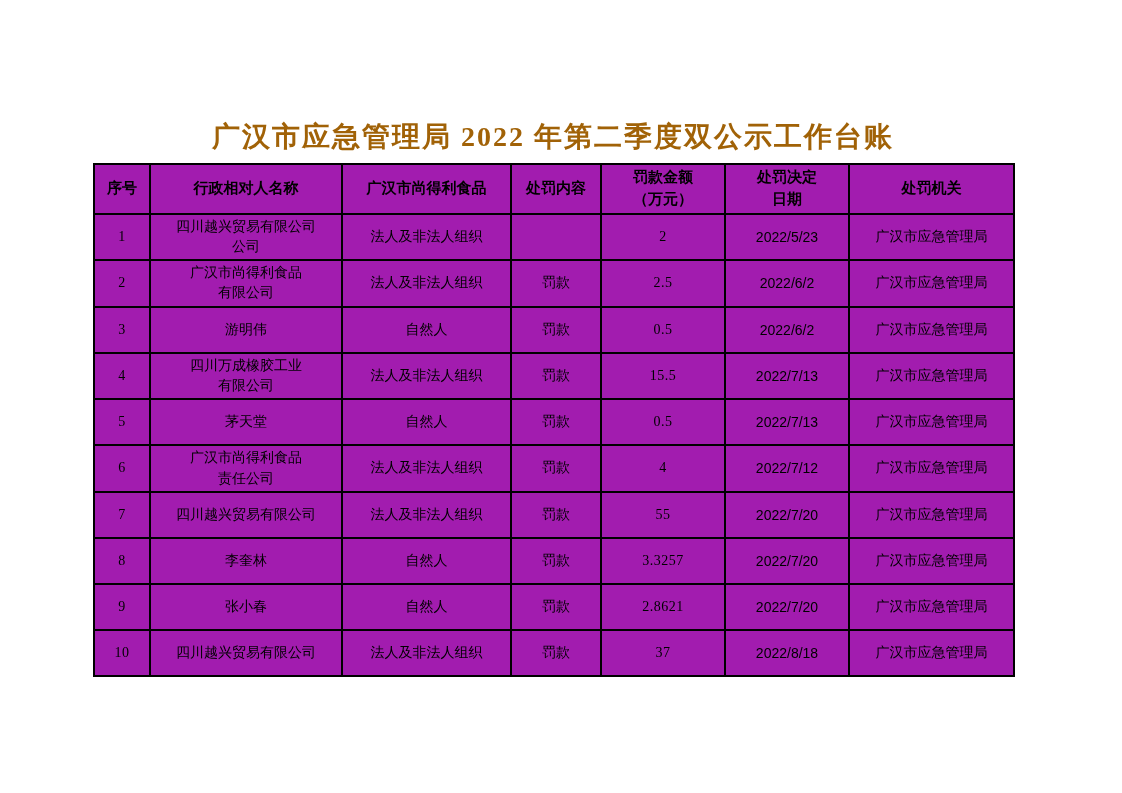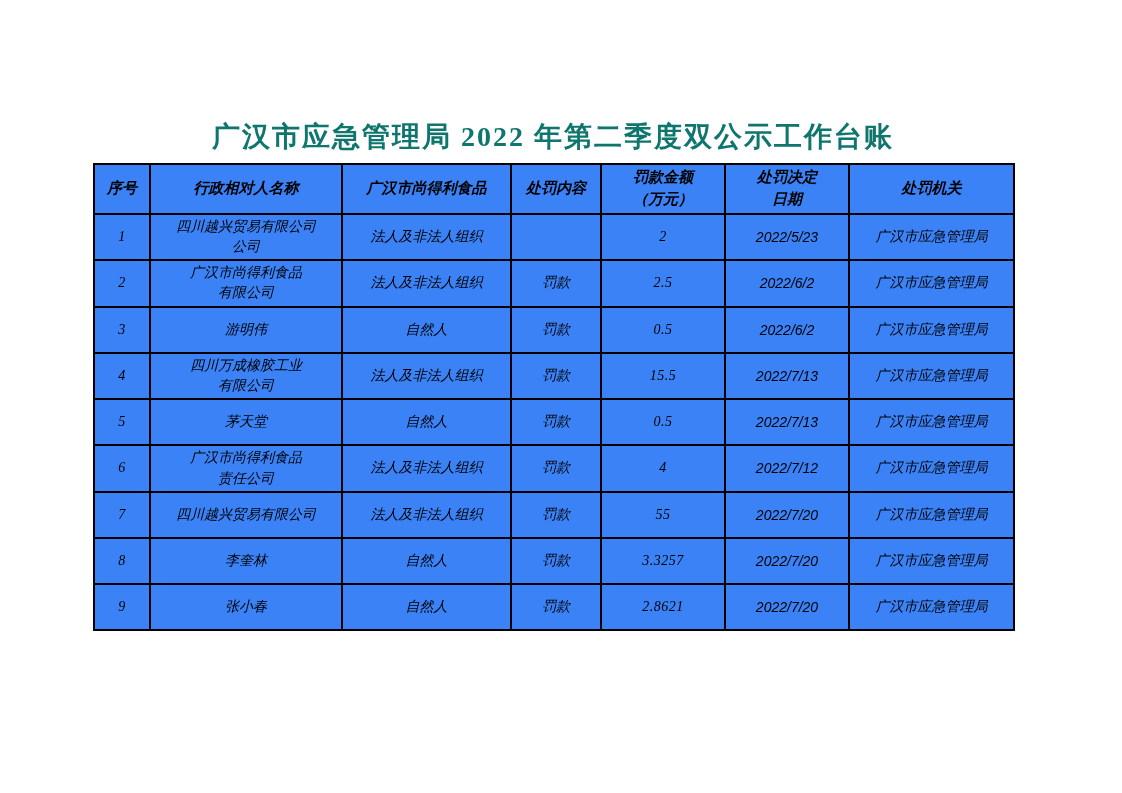--- a/index.html
+++ b/index.html
@@ -18,29 +18,28 @@
   }
   .title {
     margin: 0;
     padding-top: 118px;
     width: 1106px;
     text-align: center;
     font-size: 28px;
     font-weight: 700;
     letter-spacing: 2px;
     font-family: "Liberation Serif", "DejaVu Serif", serif;
-    color: #0f766e;
+    color: #a16207;
   }
   table.ledger {
     border-collapse: collapse;
     table-layout: fixed;
     margin: 7px 0 0 93px;
     width: 920px;
-    background: #3b82f6;
-    font-style: italic;
+    background: #a21caf;
   }
   table.ledger th,
   table.ledger td {
     border: 2px solid #000000;
     text-align: center;
     vertical-align: middle;
     padding: 2px 4px;
     white-space: pre-line;
     line-height: 1.45;
     overflow: hidden;
@@ -181,15 +180,24 @@
   <tr>
     <td class="cell-no">9</td>
     <td class="cell-name">张小春</td>
     <td class="cell-type">自然人</td>
     <td class="cell-content">罚款</td>
     <td class="cell-amount">2.8621</td>
     <td class="cell-date">2022/7/20</td>
     <td class="cell-authority">广汉市应急管理局</td>
   </tr>
 
+  <tr>
+    <td class="cell-no">10</td>
+    <td class="cell-name">四川越兴贸易有限公司</td>
+    <td class="cell-type">法人及非法人组织</td>
+    <td class="cell-content">罚款</td>
+    <td class="cell-amount">37</td>
+    <td class="cell-date">2022/8/18</td>
+    <td class="cell-authority">广汉市应急管理局</td>
+  </tr>
 </tbody>
   </table>
 </div>
 
 </body></html>

